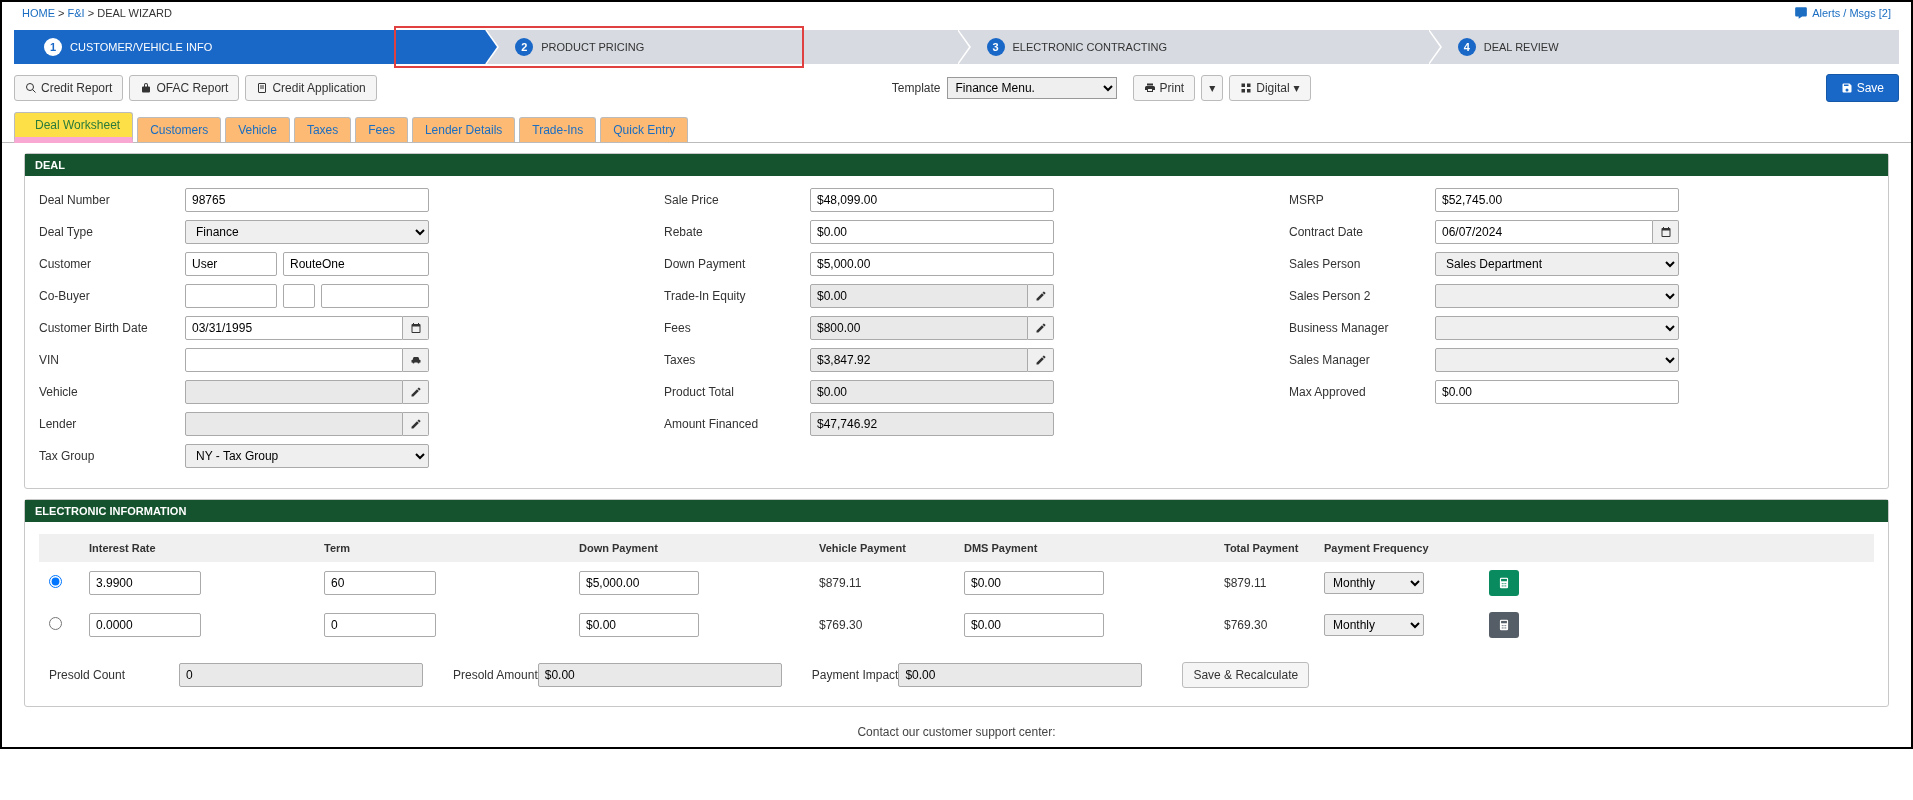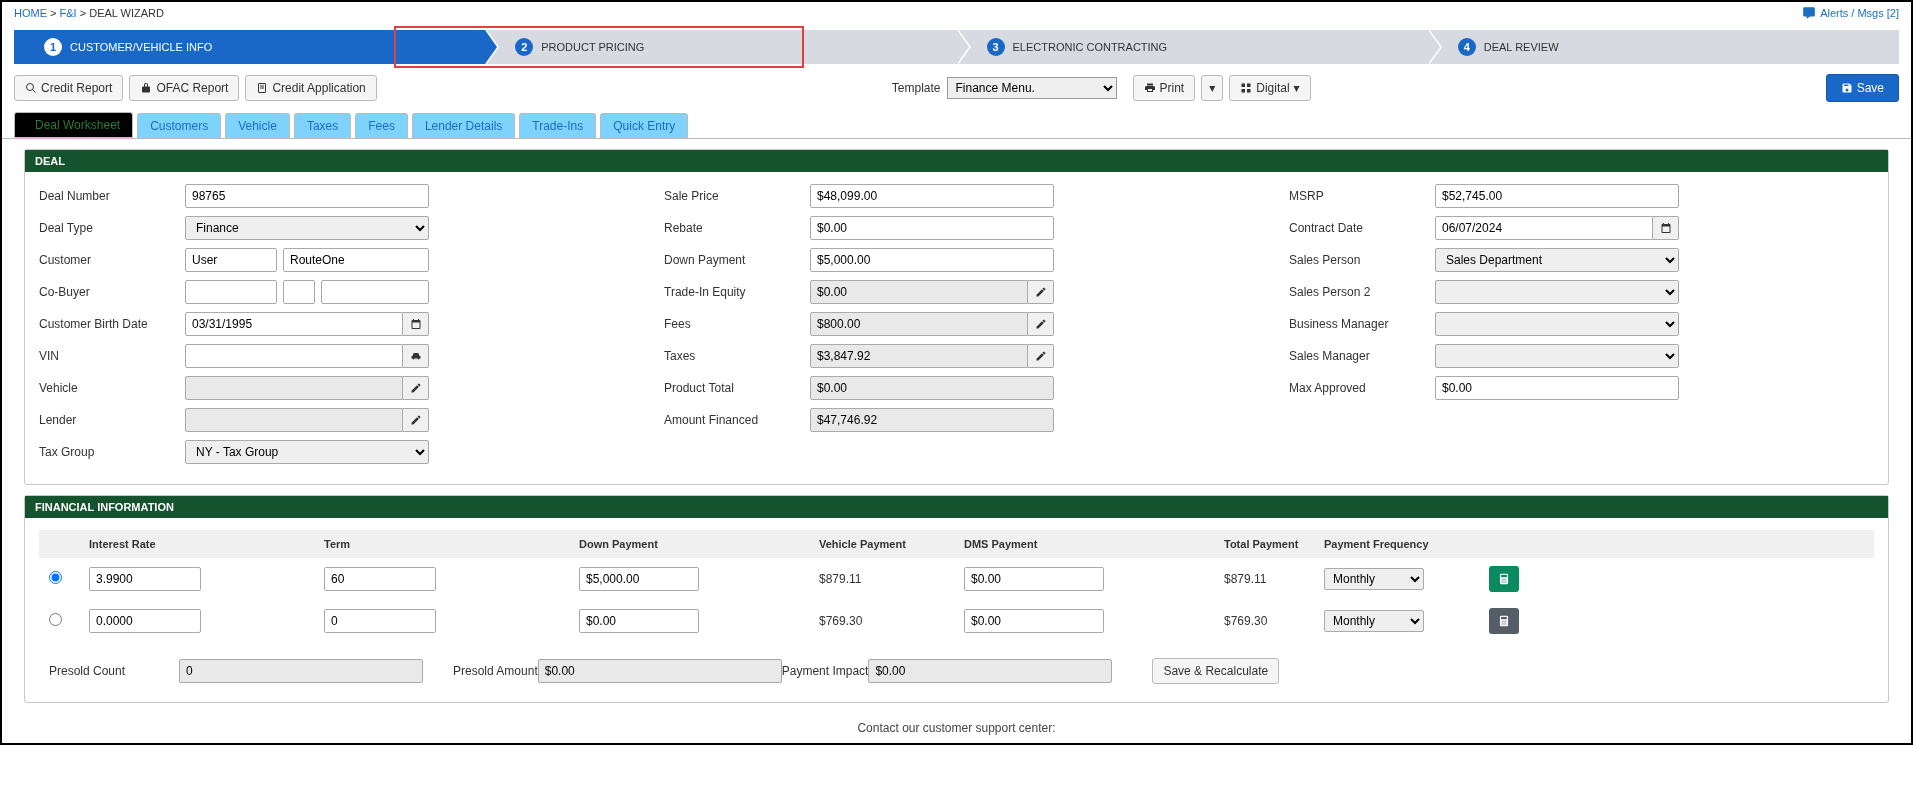--- a/index.html
+++ b/index.html
@@ -1,18 +1,18 @@
 <!DOCTYPE html>
 <html><head>
 <meta charset="utf-8">
 <style>
   * { box-sizing: border-box; margin: 0; padding: 0; }
   body { font-family: Arial, sans-serif; font-size: 12px; color: #333; background: #fff; width: 1913px; }
   .frame { border: 2px solid #000; margin: 0; }
-  .topbar { display: flex; justify-content: space-between; align-items: center; padding: 4px 12px; font-size: 11px; }
+  .topbar { display: flex; justify-content: space-between; align-items: center; padding: 4px 20px; font-size: 11px; }
   .breadcrumb { color: #1b6ec2; }
   .breadcrumb a { color: #1b6ec2; text-decoration: none; }
   .breadcrumb span { color: #333; }
   .alerts { color: #1b6ec2; display: flex; align-items: center; gap: 4px; }
   .alerts svg { width: 14px; height: 14px; }
 
   .steps { display: flex; margin: 6px 12px 0 12px; background: #d7dae1; height: 34px; position: relative; }
   .step { flex: 1; display: flex; align-items: center; gap: 8px; padding: 0 20px 0 30px; font-size: 11px; color: #333; position: relative; }
   .step.active { background: #1967c7; color: #fff; }
   .step .num { display: inline-flex; align-items: center; justify-content: center; width: 18px; height: 18px; border-radius: 50%; background: #1967c7; color: #fff; font-weight: bold; font-size: 11px; }
@@ -23,22 +23,22 @@
   .highlight-box { position: absolute; border: 2px solid #e04040; pointer-events: none; z-index: 5; }
 
   .action-row { display: flex; justify-content: space-between; align-items: center; padding: 10px 12px; }
   .action-left, .action-center, .action-right { display: flex; align-items: center; gap: 6px; }
   .btn { background: #f5f5f5; border: 1px solid #bbb; border-radius: 3px; padding: 5px 10px; font-size: 12px; color: #333; cursor: pointer; display: inline-flex; align-items: center; gap: 4px; }
   .btn-primary { background: #1967c7; color: #fff; border: 1px solid #1558a8; padding: 6px 14px; }
   .btn svg { width: 12px; height: 12px; }
   .sel { border: 1px solid #999; padding: 2px 4px; font-size: 12px; }
 
   .tabs { display: flex; gap: 4px; padding: 0 12px; border-bottom: 1px solid #bbb; align-items: flex-end; }
-  .tab { background: #7dd3fc; border: 1px solid #bbb; border-bottom: none; border-radius: 3px 3px 0 0; padding: 5px 12px; color: #1b6ec2; font-size: 12px; cursor: pointer; }
-  .tab.active { background: #000000; color: #2a7a3a; font-weight: normal; border-bottom: 2px solid #f9a8d4; margin-bottom: -1px; padding-left: 20px; }
+  .tab { background: #fdba74; border: 1px solid #bbb; border-bottom: none; border-radius: 3px 3px 0 0; padding: 5px 12px; color: #1b6ec2; font-size: 12px; cursor: pointer; }
+  .tab.active { background: #fde047; color: #2a7a3a; font-weight: normal; border-bottom: 6px solid #f9a8d4; margin-bottom: -1px; padding-left: 20px; }
 
   .panel { margin: 10px 22px; border: 1px solid #c8c8c8; border-radius: 3px; }
   .panel-header { background: #14532d; color: #fff; font-weight: bold; font-size: 11px; padding: 5px 10px; }
   .panel-body { padding: 12px 14px; }
 
   .grid3 { display: flex; gap: 40px; }
   .col { flex: 1; }
   .frow { display: flex; align-items: center; margin-bottom: 8px; gap: 6px; }
   .frow label { width: 140px; font-size: 12px; color: #333; flex-shrink: 0; }
   .frow input[type=text], .frow select { border: 1px solid #aaa; border-radius: 2px; padding: 3px 6px; font-size: 12px; height: 24px; }
@@ -344,21 +344,21 @@
           <div class="frow">
               <label>Max Approved</label>
             <input type="text" class="inp-full" value="$0.00" style="">
             </div>
         </div>
       </div>
     </div>
   </div>
 
   <div class="panel">
-    <div class="panel-header">FINANCIAL INFORMATION</div>
+    <div class="panel-header">ELECTRONIC INFORMATION</div>
     <div class="panel-body">
       <div class="fin-table">
         <div class="fin-header">
           <div class="fc-radio"></div>
           <div class="fc-rate">Interest Rate</div>
           <div class="fc-term">Term</div>
           <div class="fc-down">Down Payment</div>
           <div class="fc-veh">Vehicle Payment</div>
           <div class="fc-dms">DMS Payment</div>
           <div class="fc-total">Total Payment</div>
@@ -408,21 +408,21 @@
                   <circle cx="15" cy="17" r="1" fill="#555d66"></circle>
                 </svg>
               </button></div>
         </div>
       </div>
       <div class="presold-row">
         <label style="width:130px">Presold Count</label>
         <input type="text" value="0" style="">
         <label style="margin-left:30px">Presold Amount</label>
         <input type="text" value="$0.00" style="">
-        <label style="">Payment Impact</label>
+        <label style="margin-left:30px">Payment Impact</label>
         <input type="text" value="$0.00" style="">
         <button class="btn" style="margin-left:40px">Save &amp; Recalculate</button>
       </div>
     </div>
   </div>
 
   <div class="footer-note">Contact our customer support center:</div>
 </div>
 
 </body></html>

